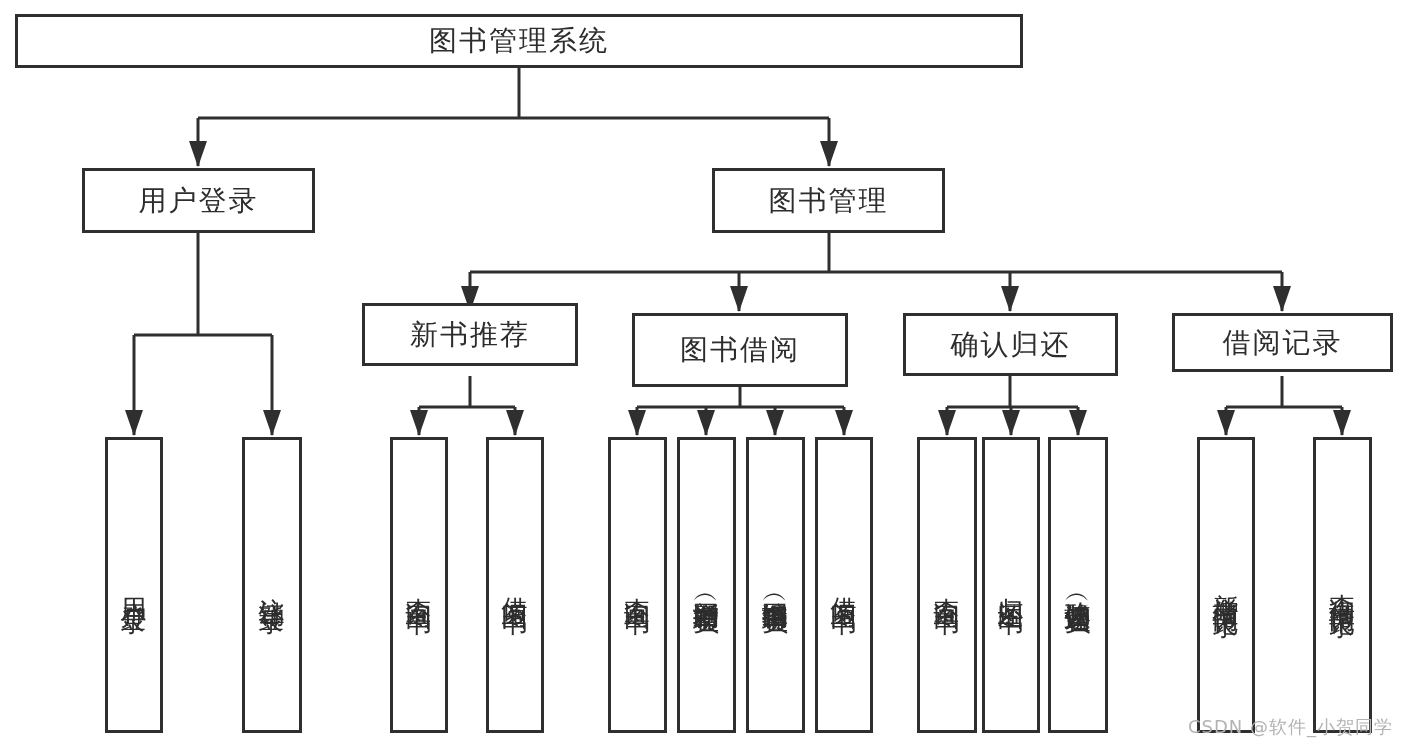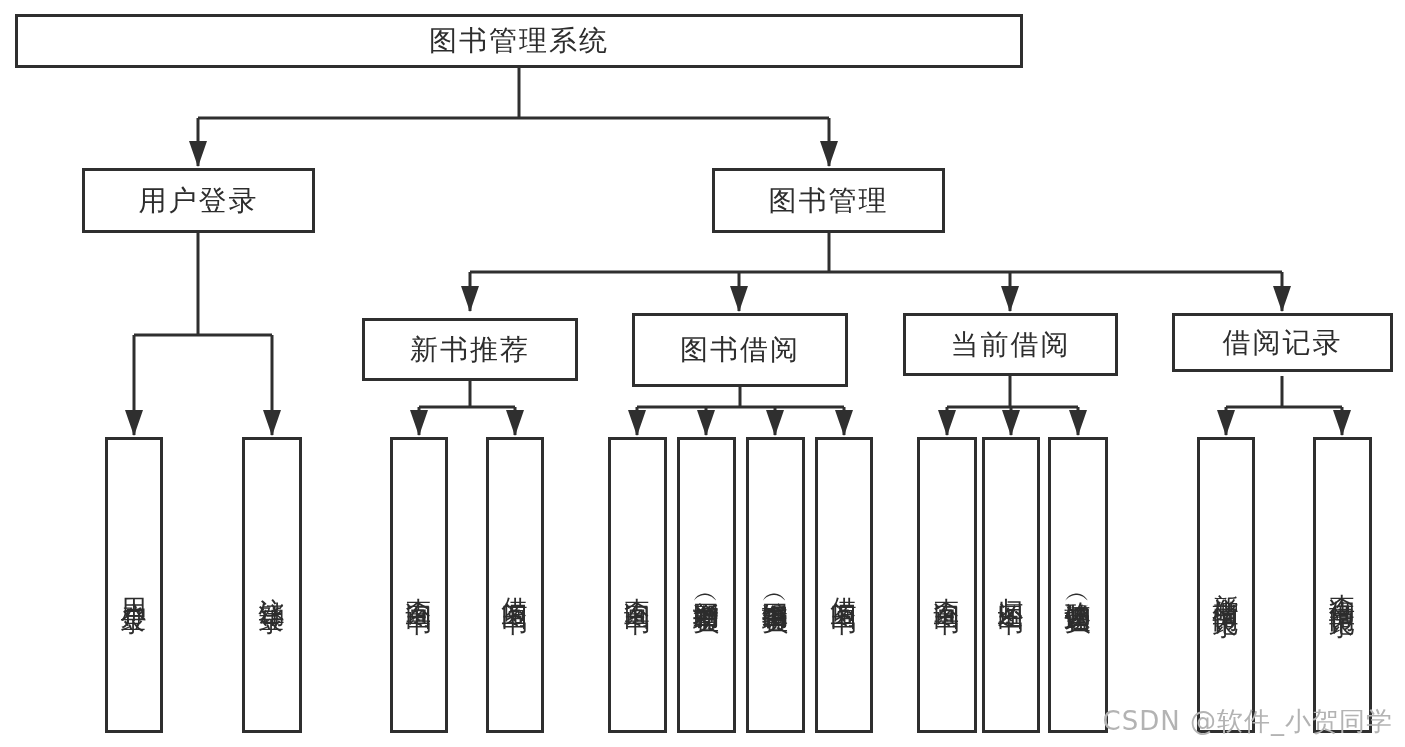--- a/index.html
+++ b/index.html
@@ -36,21 +36,21 @@
   .node.v {
     writing-mode: vertical-rl;
     font-size: 26px;
     letter-spacing: 4px;
     line-height: 1;
   }
   .watermark {
     position: absolute;
     right: 12px;
     bottom: 8px;
-    font-size: 26px;
+    font-size: 18px;
     color: #b3b3b3;
     letter-spacing: 1px;
     white-space: nowrap;
   }
 </style>
 </head>
 <body>
 
 <div class="canvas">
 
@@ -125,23 +125,23 @@
       <polygon points="1226,436 1217,410 1235,410"></polygon>
       <polygon points="1342,436 1333,410 1351,410"></polygon>
     </g>
   </svg>
 
   <div class="node h" style="left:15px; top:14px; width:1008px; height:54px;">图书管理系统</div>
 
   <div class="node h" style="left:82px; top:168px; width:233px; height:65px;">用户登录</div>
   <div class="node h" style="left:712px; top:168px; width:233px; height:65px;">图书管理</div>
 
-  <div class="node h" style="left:362px; top:318px; width:216px; height:63px;">新书推荐</div>
+  <div class="node h" style="left:362px; top:303px; width:216px; height:63px;">新书推荐</div>
   <div class="node h" style="left:632px; top:313px; width:216px; height:74px;">图书借阅</div>
-  <div class="node h" style="left:903px; top:313px; width:215px; height:63px;">当前借阅</div>
+  <div class="node h" style="left:903px; top:313px; width:215px; height:63px;">确认归还</div>
   <div class="node h" style="left:1172px; top:313px; width:221px; height:59px;">借阅记录</div>
 
   <div class="node v" style="left:105px; top:437px; width:58px; height:296px;">用户登录</div>
   <div class="node v" style="left:242px; top:437px; width:60px; height:296px;">注销登录</div>
 
   <div class="node v" style="left:390px; top:437px; width:58px; height:296px;">查询图书</div>
   <div class="node v" style="left:486px; top:437px; width:58px; height:296px;">借阅图书</div>
 
   <div class="node v" style="left:608px; top:437px; width:59px; height:296px;">查询图书</div>
   <div class="node v" style="left:677px; top:437px; width:59px; height:296px; letter-spacing:1px;">新增图书（管理员）</div>

